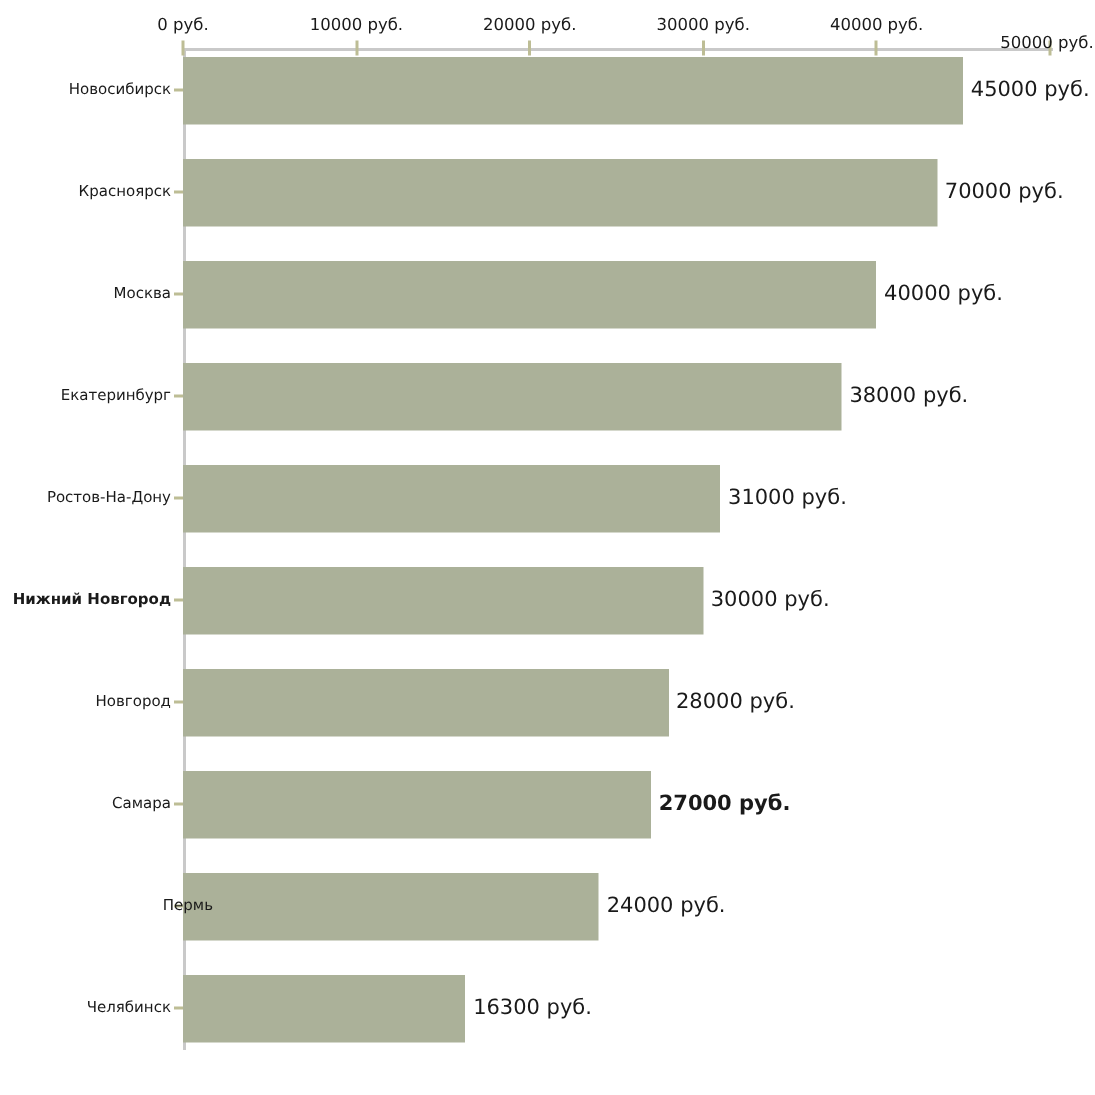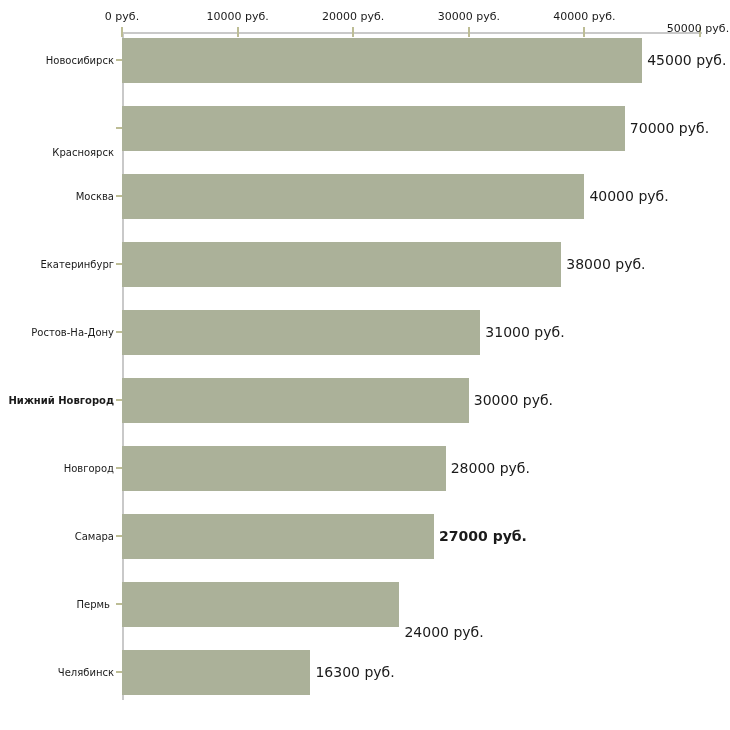--- a/index.html
+++ b/index.html
@@ -71,21 +71,21 @@
     <div class="x-tick" style="left: 583.4px; top: 27px; height: 10px; background: rgb(189, 189, 149);"></div>
     <div class="x-tick-label" style="left: 584.4px; top: 10px; color: rgb(26, 26, 26);">40000 руб.</div>
     <div class="x-tick" style="left: 699px; top: 27px; height: 10px; background: rgb(189, 189, 149);"></div>
     <div class="x-tick-label" style="left: 698px; top: 10px; color: rgb(26, 26, 26); margin-top: 12px;">50000 руб.</div>
     <div class="bar" style="left: 122px; top: 37.5px; width: 520.2px; height: 45px; background: rgb(171, 177, 153);"></div>
     <div class="y-tick" style="left: 116px; top: 59px; width: 6px; background: rgb(189, 189, 149);"></div>
     <div class="category-label" style="right: 616px; top: 60px; color: rgb(26, 26, 26);">Новосибирск</div>
     <div class="value-label" style="left: 647.2px; top: 60px; color: rgb(26, 26, 26);">45000 руб.</div>
     <div class="bar" style="left: 122px; top: 105.5px; width: 502.86px; height: 45px; background: rgb(171, 177, 153);"></div>
     <div class="y-tick" style="left: 116px; top: 127px; width: 6px; background: rgb(189, 189, 149);"></div>
-    <div class="category-label" style="right: 616px; top: 128px; color: rgb(26, 26, 26); margin-top: 24px;">Красноярск</div>
+    <div class="category-label" style="right: 616px; top: 128px; color: rgb(26, 26, 26);">Красноярск</div>
     <div class="value-label" style="left: 629.86px; top: 128px; color: rgb(26, 26, 26);">70000 руб.</div>
     <div class="bar" style="left: 122px; top: 173.5px; width: 462.4px; height: 45px; background: rgb(171, 177, 153);"></div>
     <div class="y-tick" style="left: 116px; top: 195px; width: 6px; background: rgb(189, 189, 149);"></div>
     <div class="category-label" style="right: 616px; top: 196px; color: rgb(26, 26, 26);">Москва</div>
     <div class="value-label" style="left: 589.4px; top: 196px; color: rgb(26, 26, 26);">40000 руб.</div>
     <div class="bar" style="left: 122px; top: 241.5px; width: 439.28px; height: 45px; background: rgb(171, 177, 153);"></div>
     <div class="y-tick" style="left: 116px; top: 263px; width: 6px; background: rgb(189, 189, 149);"></div>
     <div class="category-label" style="right: 616px; top: 264px; color: rgb(26, 26, 26);">Екатеринбург</div>
     <div class="value-label" style="left: 566.28px; top: 264px; color: rgb(26, 26, 26);">38000 руб.</div>
     <div class="bar" style="left: 122px; top: 309.5px; width: 358.36px; height: 45px; background: rgb(171, 177, 153);"></div>
@@ -99,19 +99,19 @@
     <div class="bar" style="left: 122px; top: 445.5px; width: 323.68px; height: 45px; background: rgb(171, 177, 153);"></div>
     <div class="y-tick" style="left: 116px; top: 467px; width: 6px; background: rgb(189, 189, 149);"></div>
     <div class="category-label" style="right: 616px; top: 468px; color: rgb(26, 26, 26);">Новгород</div>
     <div class="value-label" style="left: 450.68px; top: 468px; color: rgb(26, 26, 26);">28000 руб.</div>
     <div class="bar" style="left: 122px; top: 513.5px; width: 312.12px; height: 45px; background: rgb(171, 177, 153);"></div>
     <div class="y-tick" style="left: 116px; top: 535px; width: 6px; background: rgb(189, 189, 149);"></div>
     <div class="category-label" style="right: 616px; top: 536px; color: rgb(26, 26, 26);">Самара</div>
     <div class="value-label" style="left: 439.12px; top: 536px; color: rgb(26, 26, 26); font-weight: bold;">27000 руб.</div>
     <div class="bar" style="left: 122px; top: 581.5px; width: 277.44px; height: 45px; background: rgb(171, 177, 153);"></div>
     <div class="y-tick" style="left: 116px; top: 603px; width: 6px; background: rgb(189, 189, 149);"></div>
-    <div class="category-label" style="right: 620px; top: 604px; color: rgb(26, 26, 26);">Пермь</div>
-    <div class="value-label" style="left: 404.44px; top: 604px; color: rgb(26, 26, 26); margin-top: 28px;">24000 руб.</div>
+    <div class="category-label" style="right: 588px; top: 604px; color: rgb(26, 26, 26);">Пермь</div>
+    <div class="value-label" style="left: 404.44px; top: 604px; color: rgb(26, 26, 26);">24000 руб.</div>
     <div class="bar" style="left: 122px; top: 649.5px; width: 188.428px; height: 45px; background: rgb(171, 177, 153);"></div>
     <div class="y-tick" style="left: 116px; top: 671px; width: 6px; background: rgb(189, 189, 149);"></div>
     <div class="category-label" style="right: 616px; top: 672px; color: rgb(26, 26, 26);">Челябинск</div>
     <div class="value-label" style="left: 315.428px; top: 672px; color: rgb(26, 26, 26);">16300 руб.</div>
   </div>
 
 </body></html>

